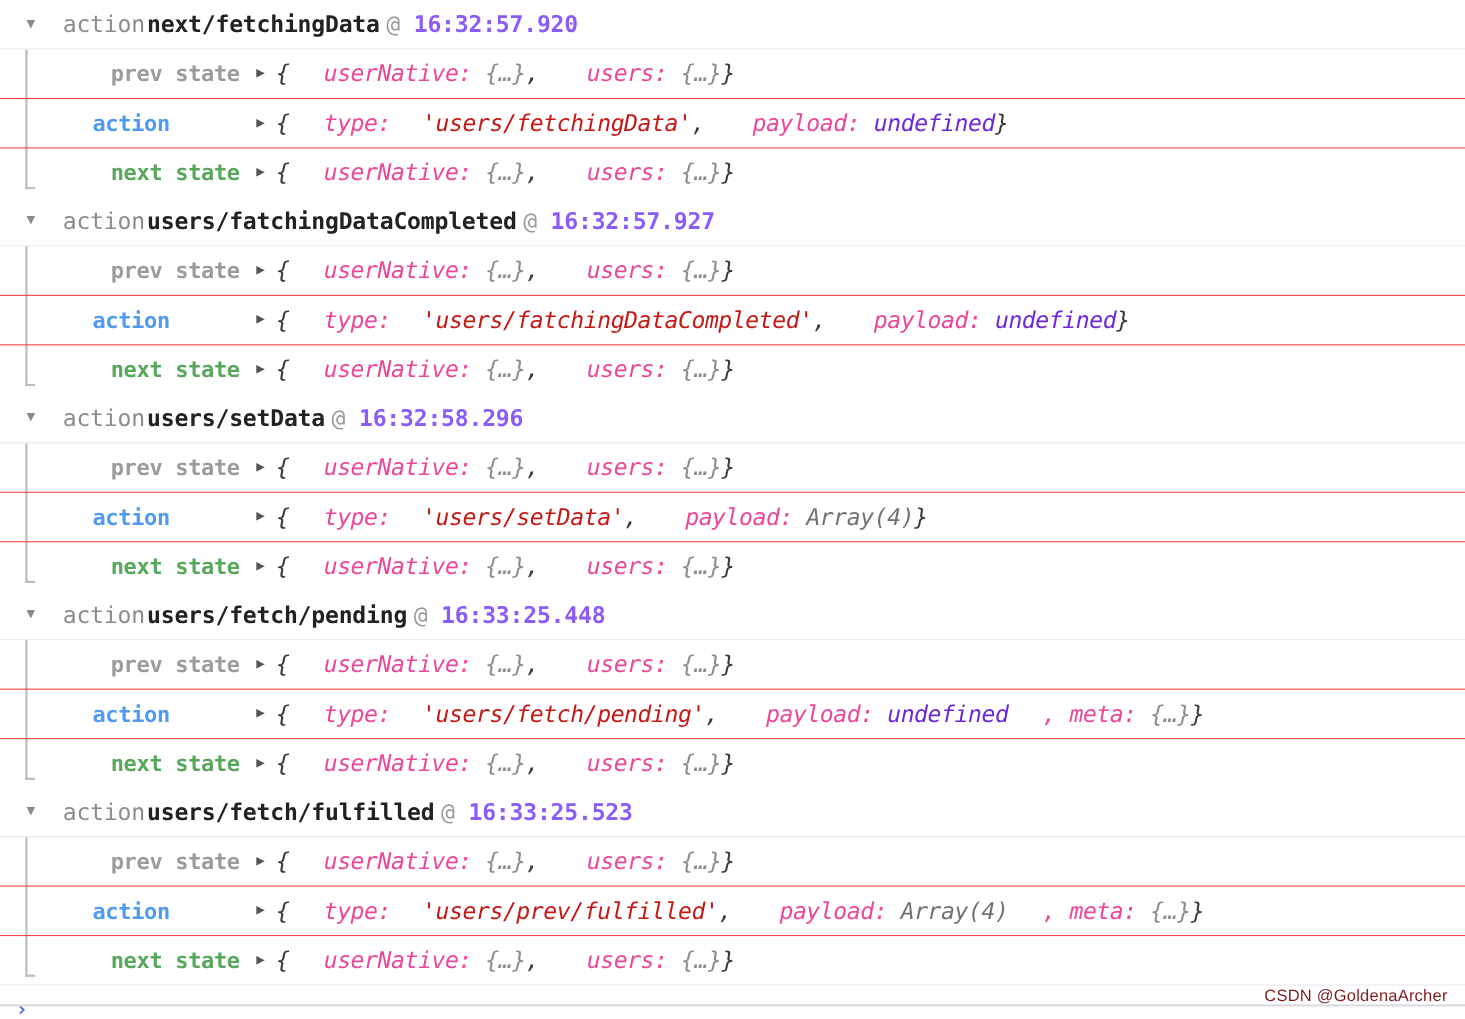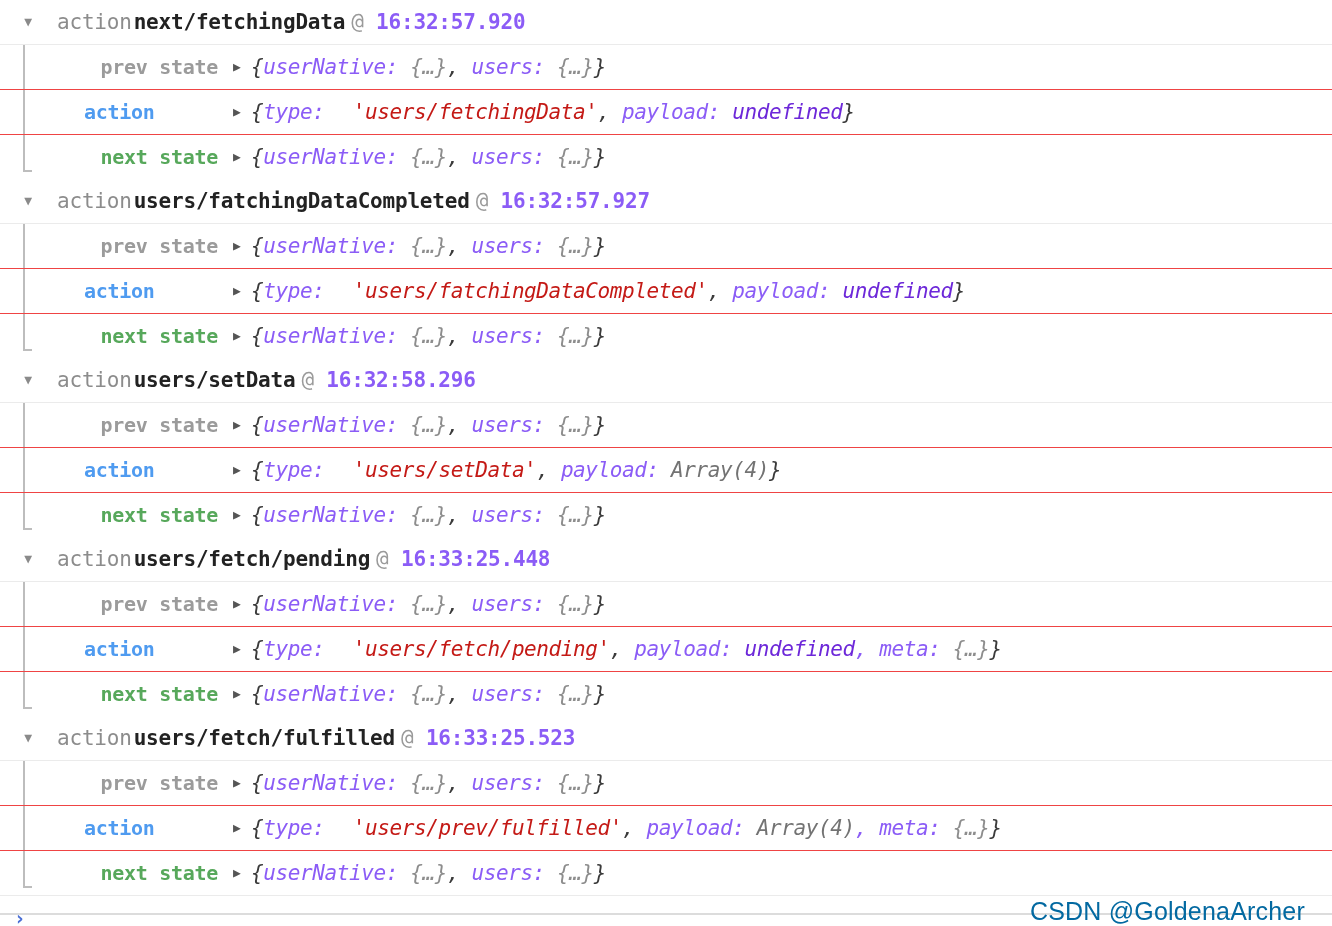--- a/index.html
+++ b/index.html
@@ -117,21 +117,21 @@
     left: 251px;
     top: 0;
     height: 44px;
     font-style: italic;
     font-size: 21px;
     letter-spacing: -0.4px;
   }
 
   
   .tk-punct { color: #3b3b3b; }
-  .tk-key   { color: #8b5cf6; }
+  .tk-key   { color: #ec4899; margin-left: 31px; }
   .tk-str   { color: #c41a16; margin-left: 16px; }
   .tk-undef { color: #6d28d9; }
   .tk-obj   { color: #8d8d8d; }
   .tk-val   { color: #737373; }
 
   
   .prompt-row {
     position: relative;
     height: 44px;
     line-height: 44px;
@@ -151,25 +151,25 @@
     position: absolute;
     left: 0;
     right: 0;
     top: 913px;
     height: 2px;
     background: #dcdcdc;
   }
 
   .watermark {
     position: absolute;
-    right: 27px;
+    right: 16px;
     top: 897px;
-    color: #0369a1;
+    color: #7f1d1d;
     font-family: "Liberation Sans", sans-serif;
-    font-size: 25px;
+    font-size: 15px;
     letter-spacing: 0.2px;
     white-space: nowrap;
   }
 </style>
 </head>
 <body>
 
 <div class="console">
 
   <div id="groups-container">

